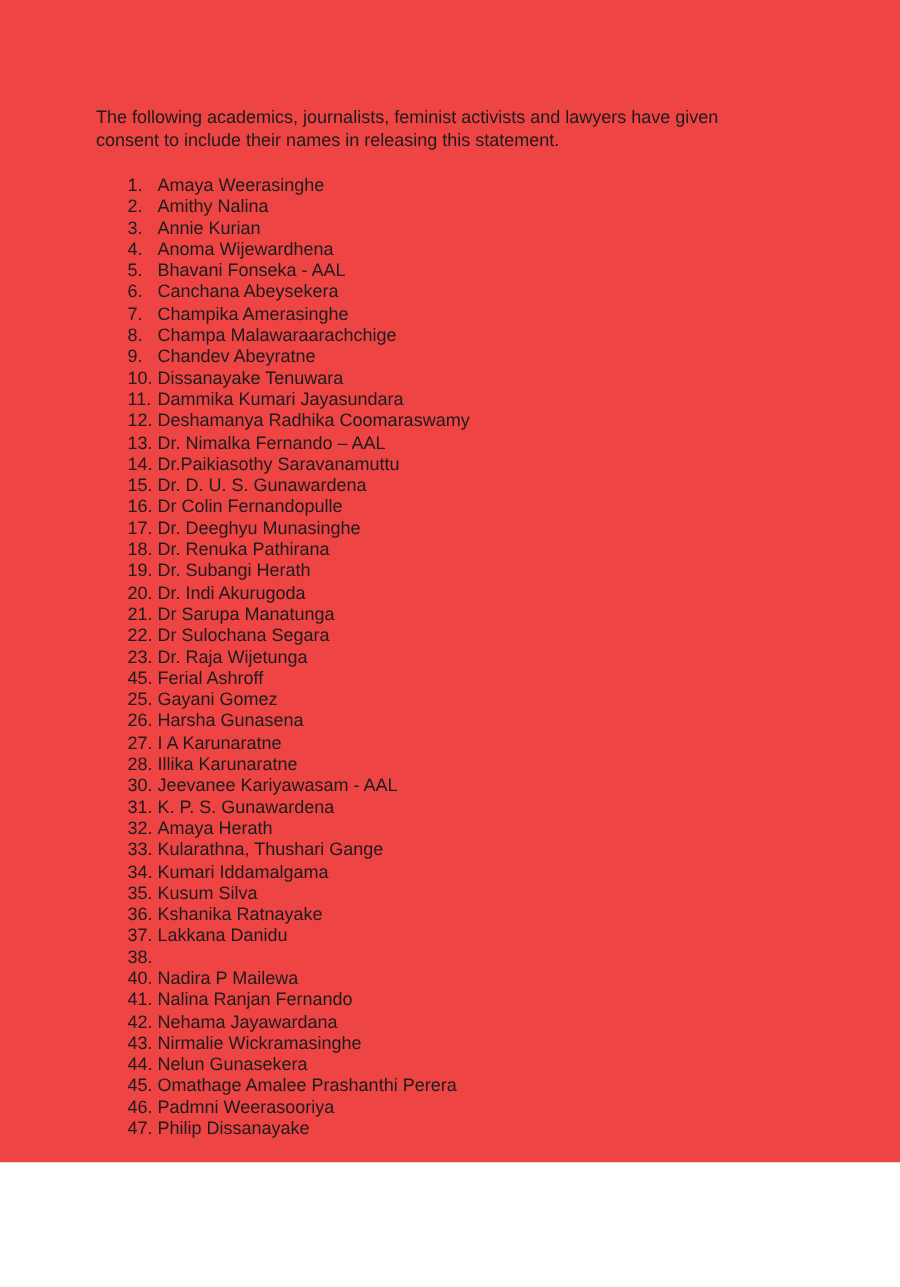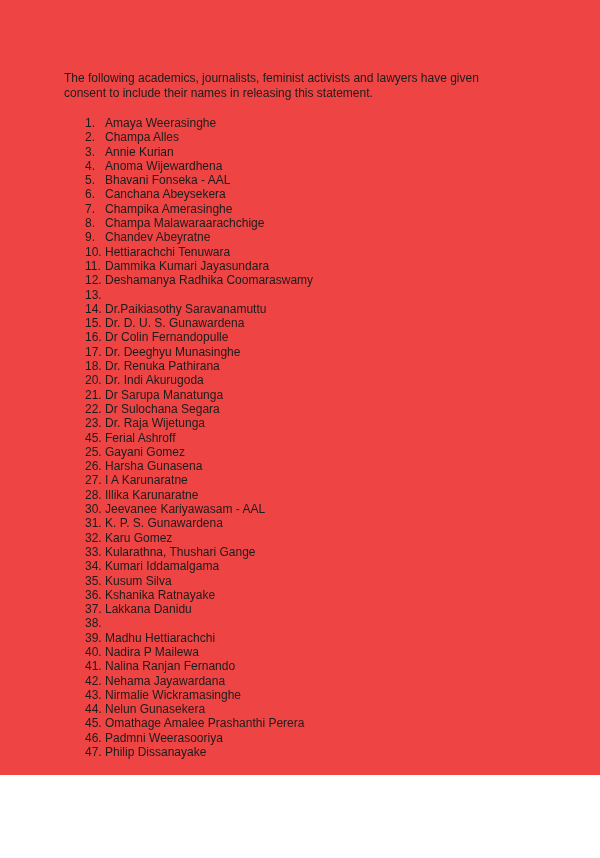--- a/index.html
+++ b/index.html
@@ -55,21 +55,21 @@
 <div class="page">
   <p class="intro">The following academics, journalists, feminist activists and lawyers have given
 consent to include their names in releasing this statement.</p>
   <ol id="names-list" class="names-list">
       <li>
         <span class="num">1.</span>
         <span class="name">Amaya Weerasinghe</span>
       </li>
       <li>
         <span class="num">2.</span>
-        <span class="name">Champa Alles</span>
+        <span class="name">Amithy Nalina</span>
       </li>
       <li>
         <span class="num">3.</span>
         <span class="name">Annie Kurian</span>
       </li>
       <li>
         <span class="num">4.</span>
         <span class="name">Anoma Wijewardhena</span>
       </li>
       <li>
@@ -87,32 +87,33 @@
       <li>
         <span class="num">8.</span>
         <span class="name">Champa Malawaraarachchige</span>
       </li>
       <li>
         <span class="num">9.</span>
         <span class="name">Chandev Abeyratne</span>
       </li>
       <li>
         <span class="num">10.</span>
-        <span class="name">Hettiarachchi Tenuwara</span>
+        <span class="name">Dissanayake Tenuwara</span>
       </li>
       <li>
         <span class="num">11.</span>
         <span class="name">Dammika Kumari Jayasundara</span>
       </li>
       <li>
         <span class="num">12.</span>
         <span class="name">Deshamanya Radhika Coomaraswamy</span>
       </li>
       <li>
         <span class="num">13.</span>
+        <span class="name">Dr. Nimalka Fernando – AAL</span>
       </li>
       <li>
         <span class="num">14.</span>
         <span class="name">Dr.Paikiasothy Saravanamuttu</span>
       </li>
       <li>
         <span class="num">15.</span>
         <span class="name">Dr. D. U. S. Gunawardena</span>
       </li>
       <li>
@@ -121,20 +122,24 @@
       </li>
       <li>
         <span class="num">17.</span>
         <span class="name">Dr. Deeghyu Munasinghe</span>
       </li>
       <li>
         <span class="num">18.</span>
         <span class="name">Dr. Renuka Pathirana</span>
       </li>
       <li>
+        <span class="num">19.</span>
+        <span class="name">Dr. Subangi Herath</span>
+      </li>
+      <li>
         <span class="num">20.</span>
         <span class="name">Dr. Indi Akurugoda</span>
       </li>
       <li>
         <span class="num">21.</span>
         <span class="name">Dr Sarupa Manatunga</span>
       </li>
       <li>
         <span class="num">22.</span>
         <span class="name">Dr Sulochana Segara</span>
@@ -166,21 +171,21 @@
       <li>
         <span class="num">30.</span>
         <span class="name">Jeevanee Kariyawasam - AAL</span>
       </li>
       <li>
         <span class="num">31.</span>
         <span class="name">K. P. S. Gunawardena</span>
       </li>
       <li>
         <span class="num">32.</span>
-        <span class="name">Karu Gomez</span>
+        <span class="name">Amaya Herath</span>
       </li>
       <li>
         <span class="num">33.</span>
         <span class="name">Kularathna, Thushari Gange</span>
       </li>
       <li>
         <span class="num">34.</span>
         <span class="name">Kumari Iddamalgama</span>
       </li>
       <li>
@@ -190,24 +195,20 @@
       <li>
         <span class="num">36.</span>
         <span class="name">Kshanika Ratnayake</span>
       </li>
       <li>
         <span class="num">37.</span>
         <span class="name">Lakkana Danidu</span>
       </li>
       <li>
         <span class="num">38.</span>
-      </li>
-      <li>
-        <span class="num">39.</span>
-        <span class="name">Madhu Hettiarachchi</span>
       </li>
       <li>
         <span class="num">40.</span>
         <span class="name">Nadira P Mailewa</span>
       </li>
       <li>
         <span class="num">41.</span>
         <span class="name">Nalina Ranjan Fernando</span>
       </li>
       <li>

